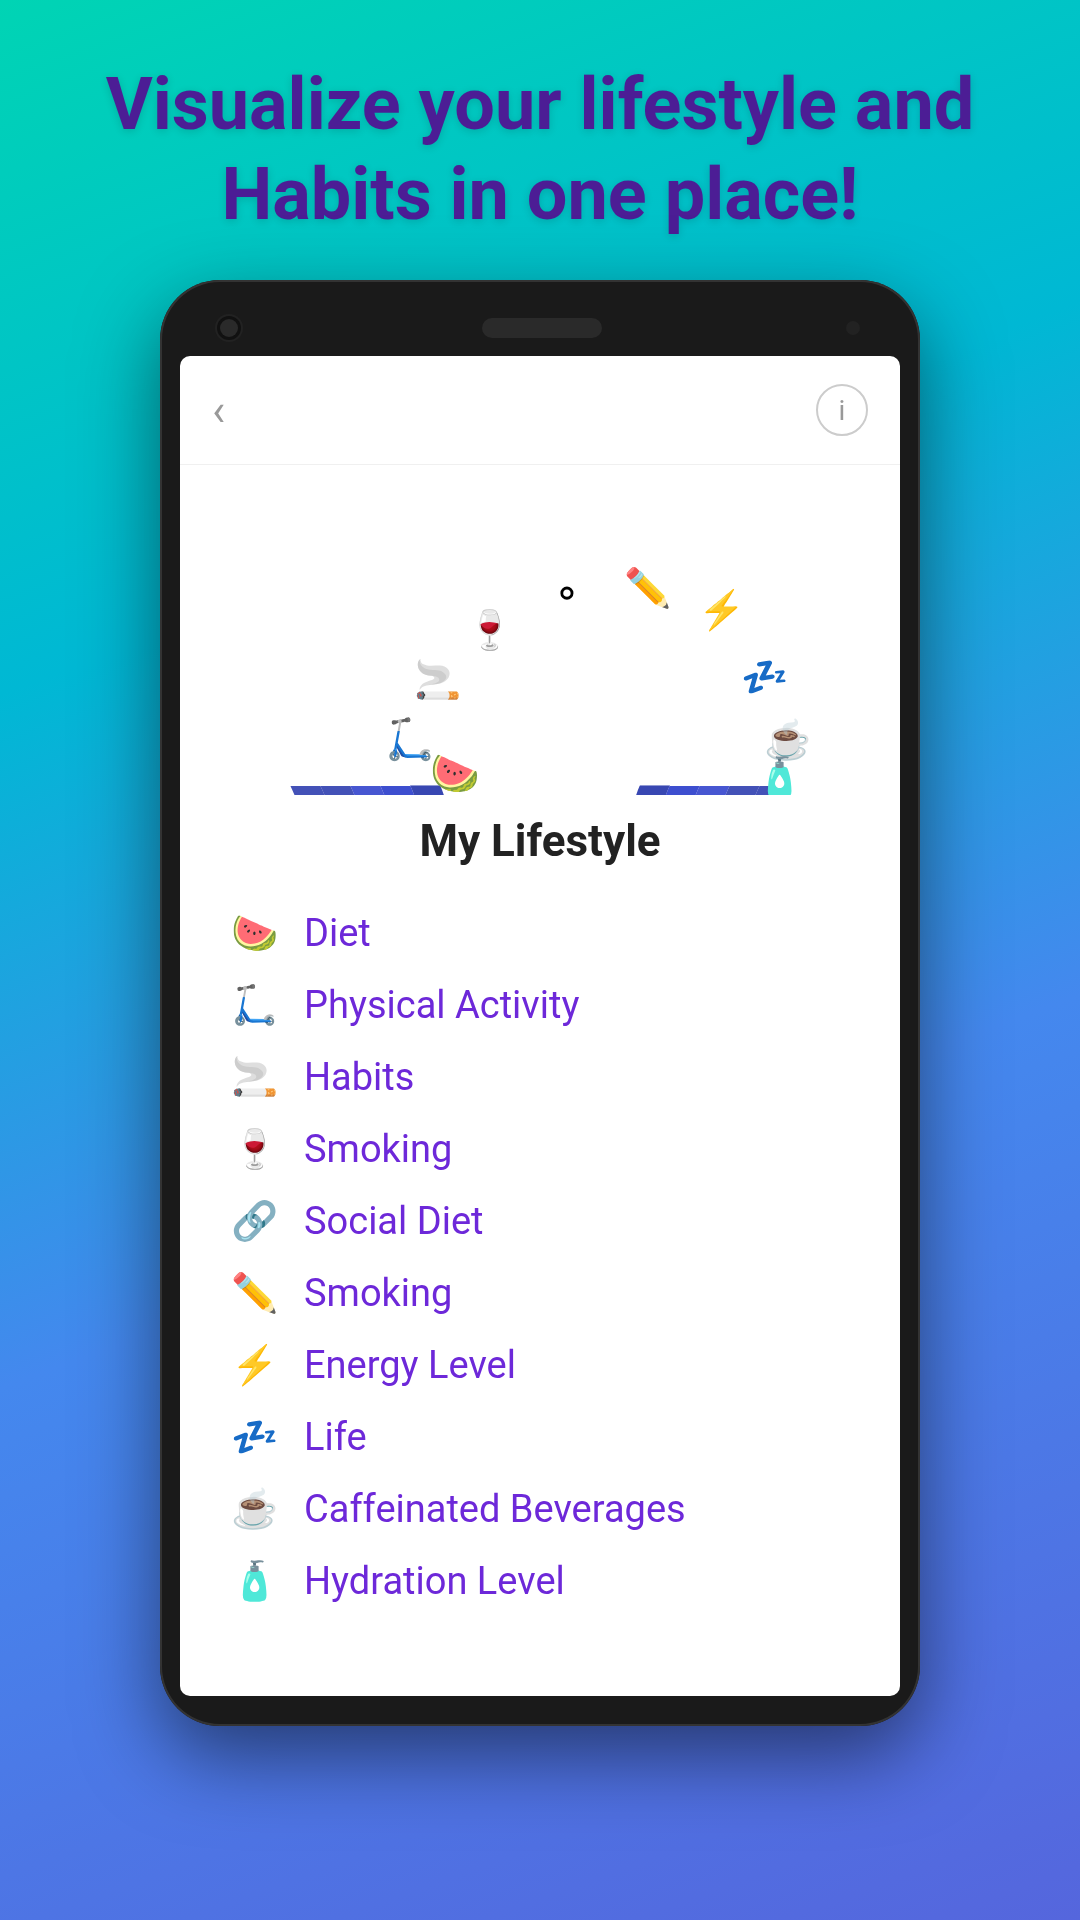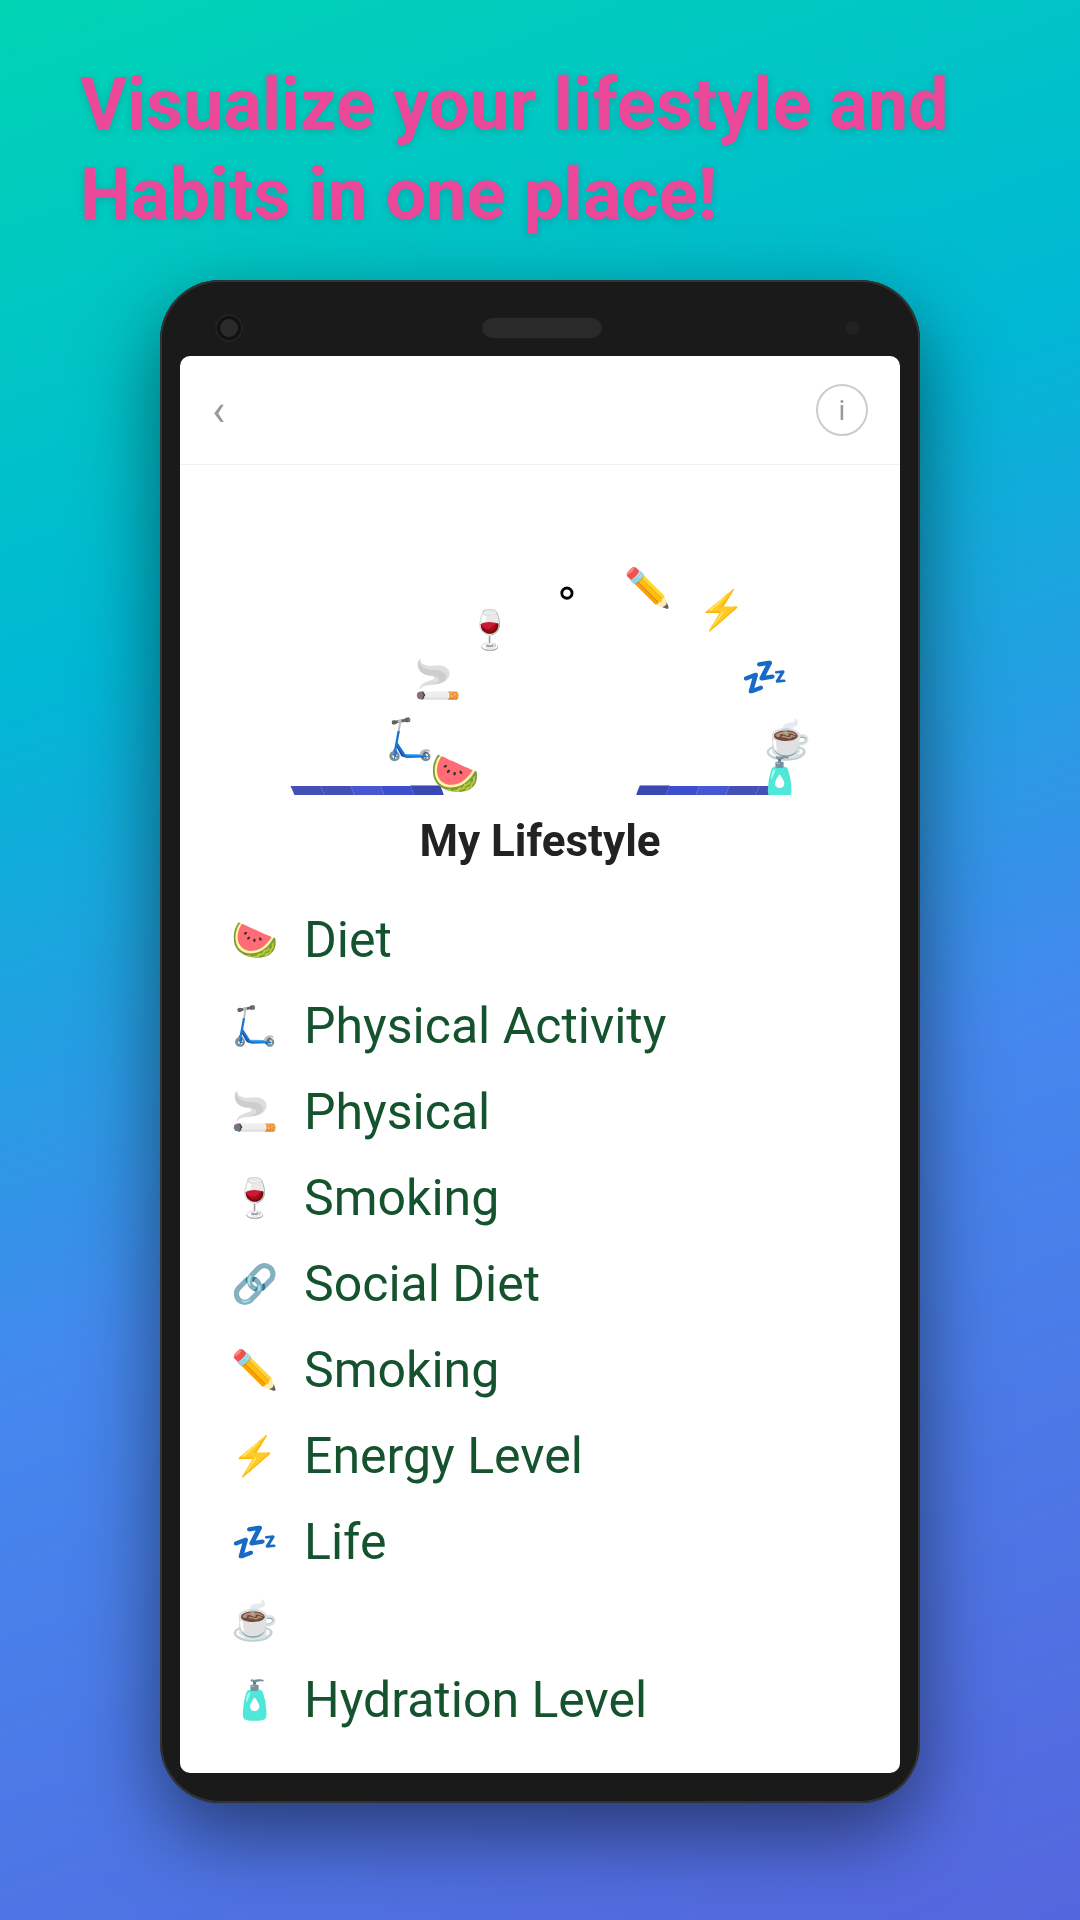--- a/index.html
+++ b/index.html
@@ -9,21 +9,22 @@
       overflow: hidden;
       font-family: 'Roboto', Arial, sans-serif;
       background: linear-gradient(160deg, #00d4b4 0%, #00b8d4 30%, #4488ee 60%, #5566dd 100%);
       display: flex;
       flex-direction: column;
       align-items: center;
     }
 
     
     .hero-text {
-      color: #ec4899;
+      color: #4c1d95;
+      text-align: center;
       font-size: 72px;
       font-weight: 700;
       line-height: 1.25;
       padding: 60px 80px 40px;
       text-shadow: 0 2px 8px rgba(0,0,0,0.15);
     }
 
     
     .phone-frame {
       width: 760px;
@@ -126,22 +127,22 @@
       gap: 24px;
     }
     .legend-icon {
       font-size: 38px;
       color: #888;
       width: 50px;
       text-align: center;
       flex-shrink: 0;
     }
     .legend-label {
-      font-size: 50px;
-      color: #14532d;
+      font-size: 38px;
+      color: #6d28d9;
     }
 
     .my-lifestyle-title {
       font-size: 44px;
       font-weight: 700;
       color: #222;
       text-align: left;
       padding: 20px 0 10px;
     }
   </style>
@@ -269,21 +270,21 @@
       <div class="legend-item">
         <span class="legend-icon">🍉</span>
         <span class="legend-label">Diet</span>
       </div>
       <div class="legend-item">
         <span class="legend-icon">🛴</span>
         <span class="legend-label">Physical Activity</span>
       </div>
       <div class="legend-item">
         <span class="legend-icon">🚬</span>
-        <span class="legend-label">Physical</span>
+        <span class="legend-label">Habits</span>
       </div>
       <div class="legend-item">
         <span class="legend-icon">🍷</span>
         <span class="legend-label">Smoking</span>
       </div>
       <div class="legend-item">
         <span class="legend-icon">🔗</span>
         <span class="legend-label">Social Diet</span>
       </div>
       <div class="legend-item">
@@ -293,20 +294,21 @@
       <div class="legend-item">
         <span class="legend-icon">⚡</span>
         <span class="legend-label">Energy Level</span>
       </div>
       <div class="legend-item">
         <span class="legend-icon">💤</span>
         <span class="legend-label">Life</span>
       </div>
       <div class="legend-item">
         <span class="legend-icon">☕</span>
+        <span class="legend-label">Caffeinated Beverages</span>
       </div>
       <div class="legend-item">
         <span class="legend-icon">🧴</span>
         <span class="legend-label">Hydration Level</span>
       </div>
     </div>
   </div>
 </div>
 
 </body></html>

